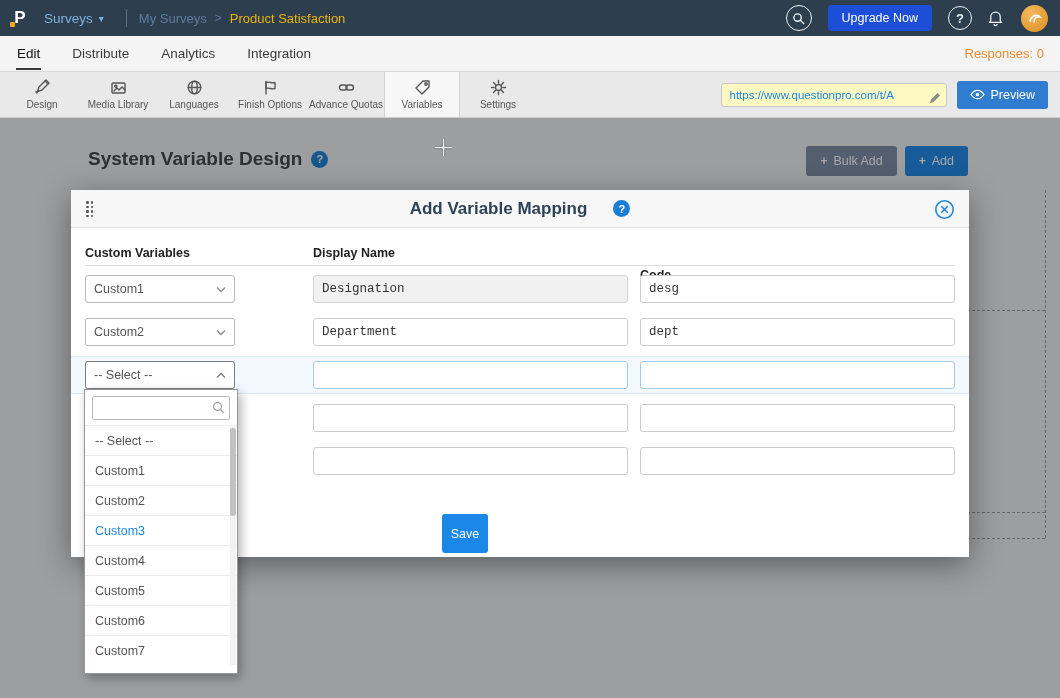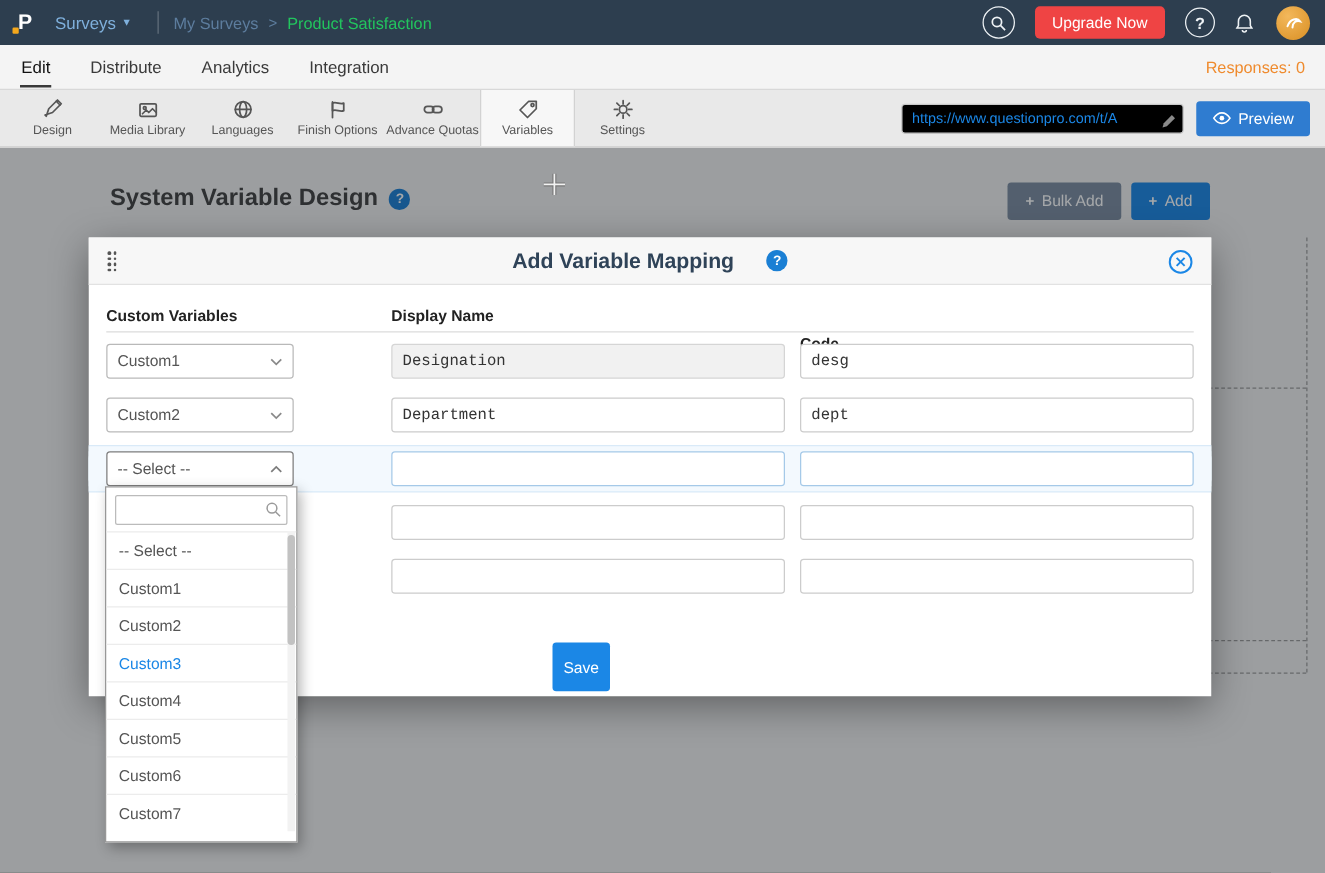--- a/index.html
+++ b/index.html
@@ -9,25 +9,25 @@
   
   .topbar { position:absolute; top:0; left:0; right:0; height:36px; background:#2d3e4f;
             display:flex; align-items:center; padding:0 12px; z-index:10; }
   .logo { position:relative; color:#fff; font-size:17px; font-weight:bold; margin-right:14px; width:16px; text-align:center; }
   .logo::after { content:""; position:absolute; left:-2px; bottom:1px; width:5px; height:5px; background:#f5a81c; border-radius:1px; }
   .surveys { display:flex; align-items:center; gap:6px; color:#7fb0dc; font-size:13.5px; cursor:pointer; padding:0 10px 0 2px; }
   .caret { font-size:10px; color:#7fb0dc; }
   .tb-divider { width:1px; height:18px; background:rgba(255,255,255,.25); margin:0 12px; }
   .crumb-link { color:#5d7d9e; font-size:13px; cursor:pointer; }
   .crumb-sep { color:#5d7d9e; font-size:12px; margin:0 8px; }
-  .crumb-current { color:#22c55e; font-size:13px; }
+  .crumb-current { color:#eab308; font-size:13px; }
   .tb-spacer { flex:1; }
   .tb-iconbtn { width:26px; height:26px; border:1.5px solid #eef2f5; border-radius:50%;
                 display:flex; align-items:center; justify-content:center; margin-left:14px; cursor:pointer; }
-  .upgrade-btn { margin-left:16px; background:#ef4444; color:#fff; font-size:12.5px; border:none;
+  .upgrade-btn { margin-left:16px; background:#1d4ed8; color:#fff; font-size:12.5px; border:none;
                  border-radius:4px; padding:6px 14px; cursor:pointer; font-family:inherit; }
   .help-circle-top { width:24px; height:24px; border:1.5px solid #eef2f5; border-radius:50%; color:#eef2f5;
                  font-size:13px; font-weight:bold; display:flex; align-items:center; justify-content:center; margin-left:16px; cursor:pointer; }
   .bell-wrap { margin-left:14px; cursor:pointer; display:flex; align-items:center; }
   .avatar { width:27px; height:27px; border-radius:50%; margin-left:16px; cursor:pointer;
             background:radial-gradient(circle at 35% 30%, #f3b85c, #d98f23); display:flex; align-items:center; justify-content:center; }
 
   
   .navbar { position:absolute; top:36px; left:0; right:0; height:36px; background:#f4f4f4;
             border-bottom:1px solid #d8d8d8; display:flex; align-items:center; padding:0 16px; z-index:9; }
@@ -36,21 +36,21 @@
   .responses { margin-left:auto; color:#ef8b2e; font-size:13px; cursor:pointer; }
 
   
   .toolbar { position:absolute; top:72px; left:0; right:0; height:46px; background:#e9e9e9;
              border-bottom:1px solid #cdcdcd; display:flex; align-items:stretch; padding:0 4px; z-index:8; }
   .tool { width:76px; display:flex; flex-direction:column; align-items:center; justify-content:center; gap:3px;
           font-size:10px; color:#555; cursor:pointer; white-space:nowrap; }
   .tool svg { width:17px; height:17px; stroke:#565656; fill:none; stroke-width:1.4; stroke-linecap:round; stroke-linejoin:round; }
   .tool.active { background:#f7f7f7; box-shadow:inset 1px 0 0 #d2d2d2, inset -1px 0 0 #d2d2d2; }
   .tool-right { margin-left:auto; display:flex; align-items:center; gap:10px; padding-right:8px; }
-  .url-box { position:relative; width:226px; height:24px; background:#000000; border:1px solid #c9c9c9; border-radius:3px;
+  .url-box { position:relative; width:226px; height:24px; background:#fef9c3; border:1px solid #c9c9c9; border-radius:3px;
              font-size:11.5px; color:#1b87e6; line-height:22px; padding:0 22px 0 8px; overflow:hidden; white-space:nowrap; cursor:text; }
   .url-pencil { position:absolute; right:5px; top:5px; cursor:pointer; }
   .preview-btn { height:28px; background:#2f7cd0; border:none; border-radius:3px; color:#fff; font-size:12.5px;
                  display:flex; align-items:center; gap:6px; padding:0 13px; cursor:pointer; font-family:inherit; }
 
   
   .content { position:absolute; top:118px; left:0; right:0; bottom:0; background:#f0f0f0; }
   .page-head { position:absolute; top:30px; left:88px; display:flex; align-items:center; gap:9px; }
   .page-title { font-size:19px; font-weight:bold; color:#3f3f3f; }
   .help-circle { width:17px; height:17px; background:#1a7fd4; border-radius:50%; color:#fff; font-size:11px; font-weight:bold;

